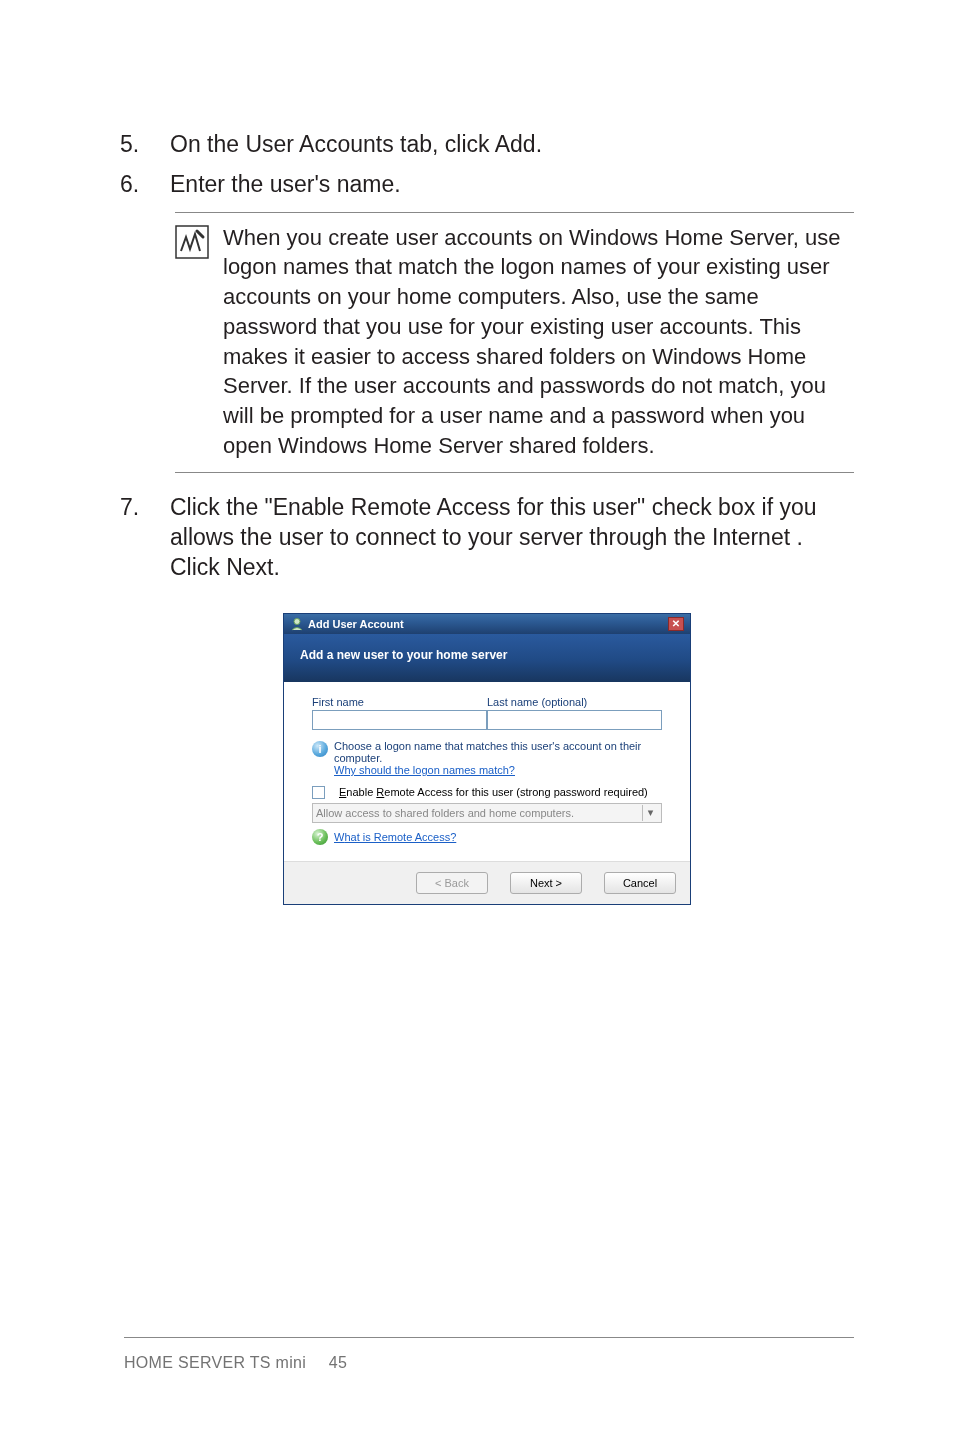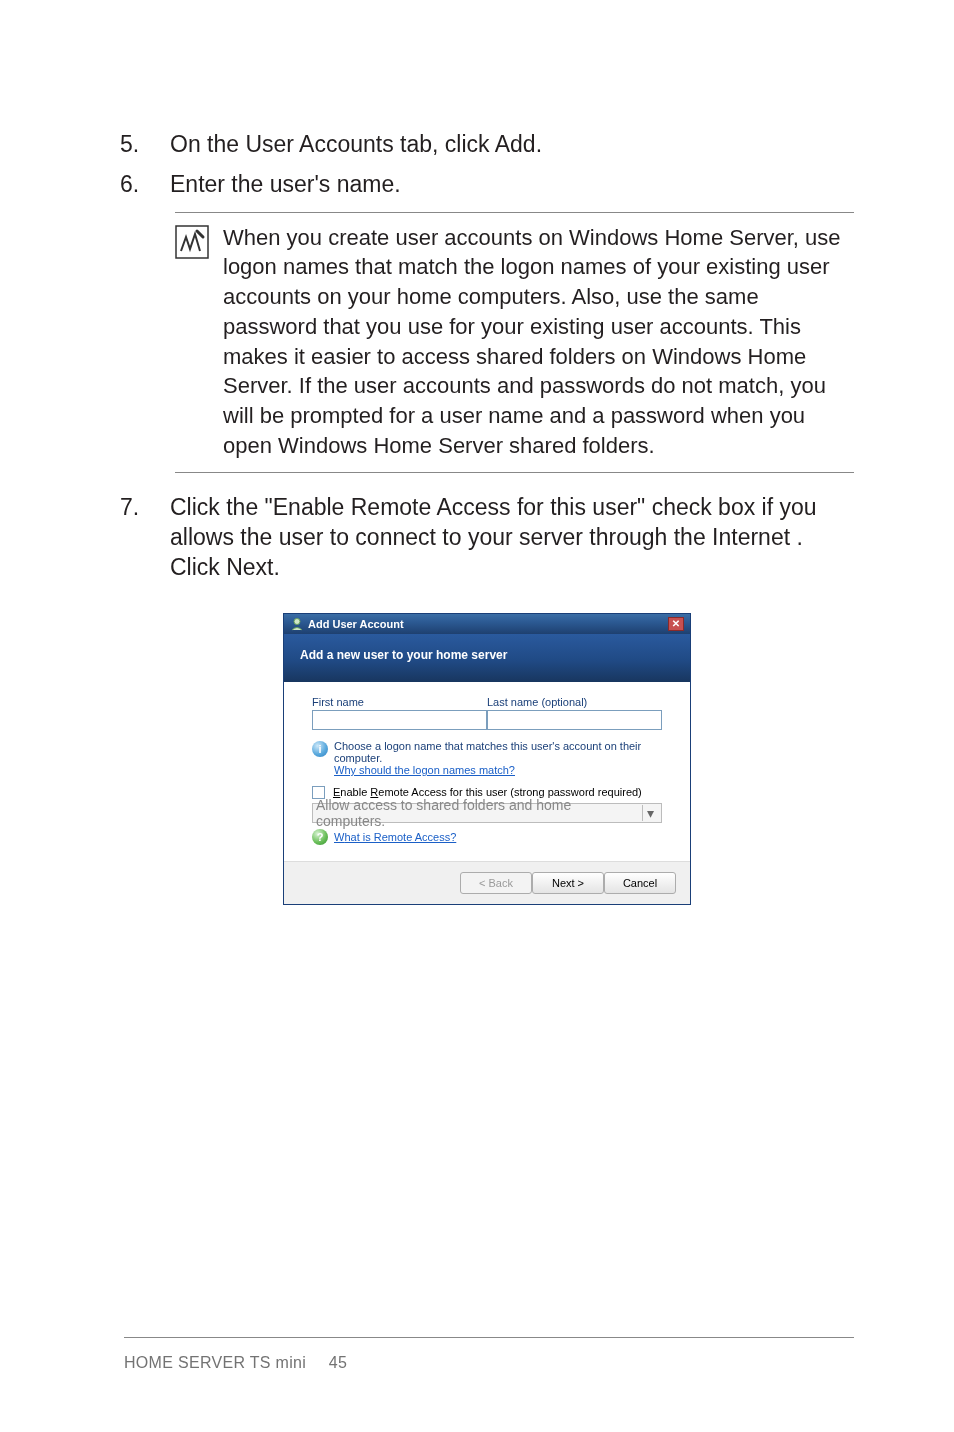--- a/index.html
+++ b/index.html
@@ -119,43 +119,43 @@
   }
   .help-icon {
     width: 16px; height: 16px; border-radius: 50%;
     background: radial-gradient(circle at 35% 30%, #d7f3d2, #6bbf5a 55%, #2f8f2a);
     color: #fff; font-weight: bold; font-size: 11px;
     display: flex; align-items: center; justify-content: center;
     flex-shrink: 0;
   }
   .info-text { color: #1a3f78; font-size: 11px; }
   .lnk { color: #1a5fc7; text-decoration: underline; cursor: pointer; }
-  .chk-row { margin-top: 10px; display: flex; align-items: center; gap: 8px; color: #000; }
+  .chk-row { margin-top: 10px; display: flex; align-items: center; gap: 14px; color: #000; }
   .chk { width: 13px; height: 13px; border: 1px solid #7b9ebd; background: #fff; }
   .sel {
     width: 100%; height: 20px;
     border: 1px solid #bcbcbc;
     background: #f4f4f4;
     color: #888;
-    font-size: 14px;
+    font-size: 11px;
     padding: 1px 3px;
     margin-top: 4px;
     display: flex; align-items: center; justify-content: space-between;
   }
   .sel-arrow {
     width: 16px; height: 16px;
     border-left: 1px solid #bcbcbc;
     display: flex; align-items: center; justify-content: center;
     color: #666;
   }
   .dlg-btns {
     background: #f0f0f0;
     border-top: 1px solid #ddd;
     padding: 10px 14px;
-    display: flex; justify-content: flex-end; gap: 0;
+    display: flex; justify-content: flex-end; gap: 22px;
   }
   .dlg-btn {
     min-width: 72px; height: 22px;
     border: 1px solid #acacac;
     background: linear-gradient(#fff,#e4e4e4);
     font-size: 11px;
     border-radius: 3px;
     display: flex; align-items: center; justify-content: center;
     color: #000;
   }

